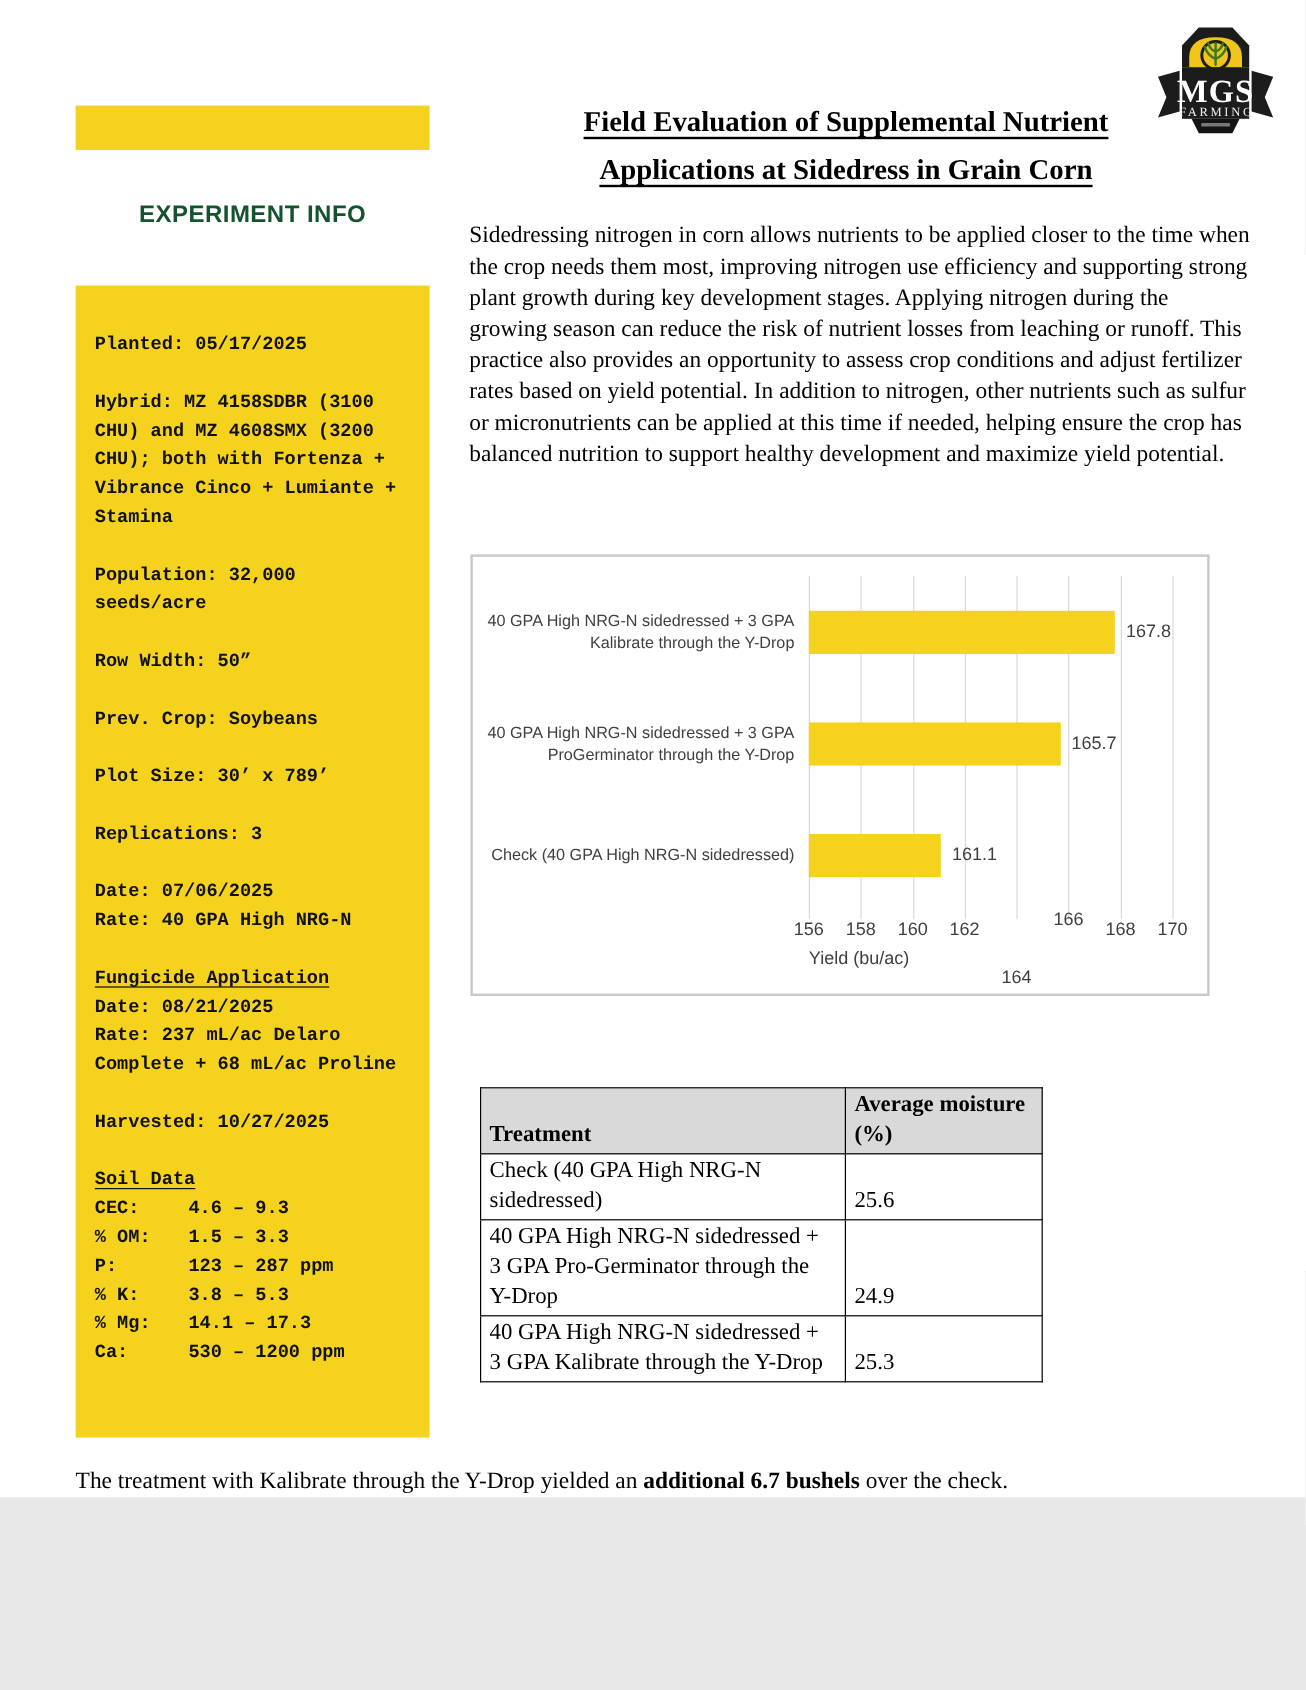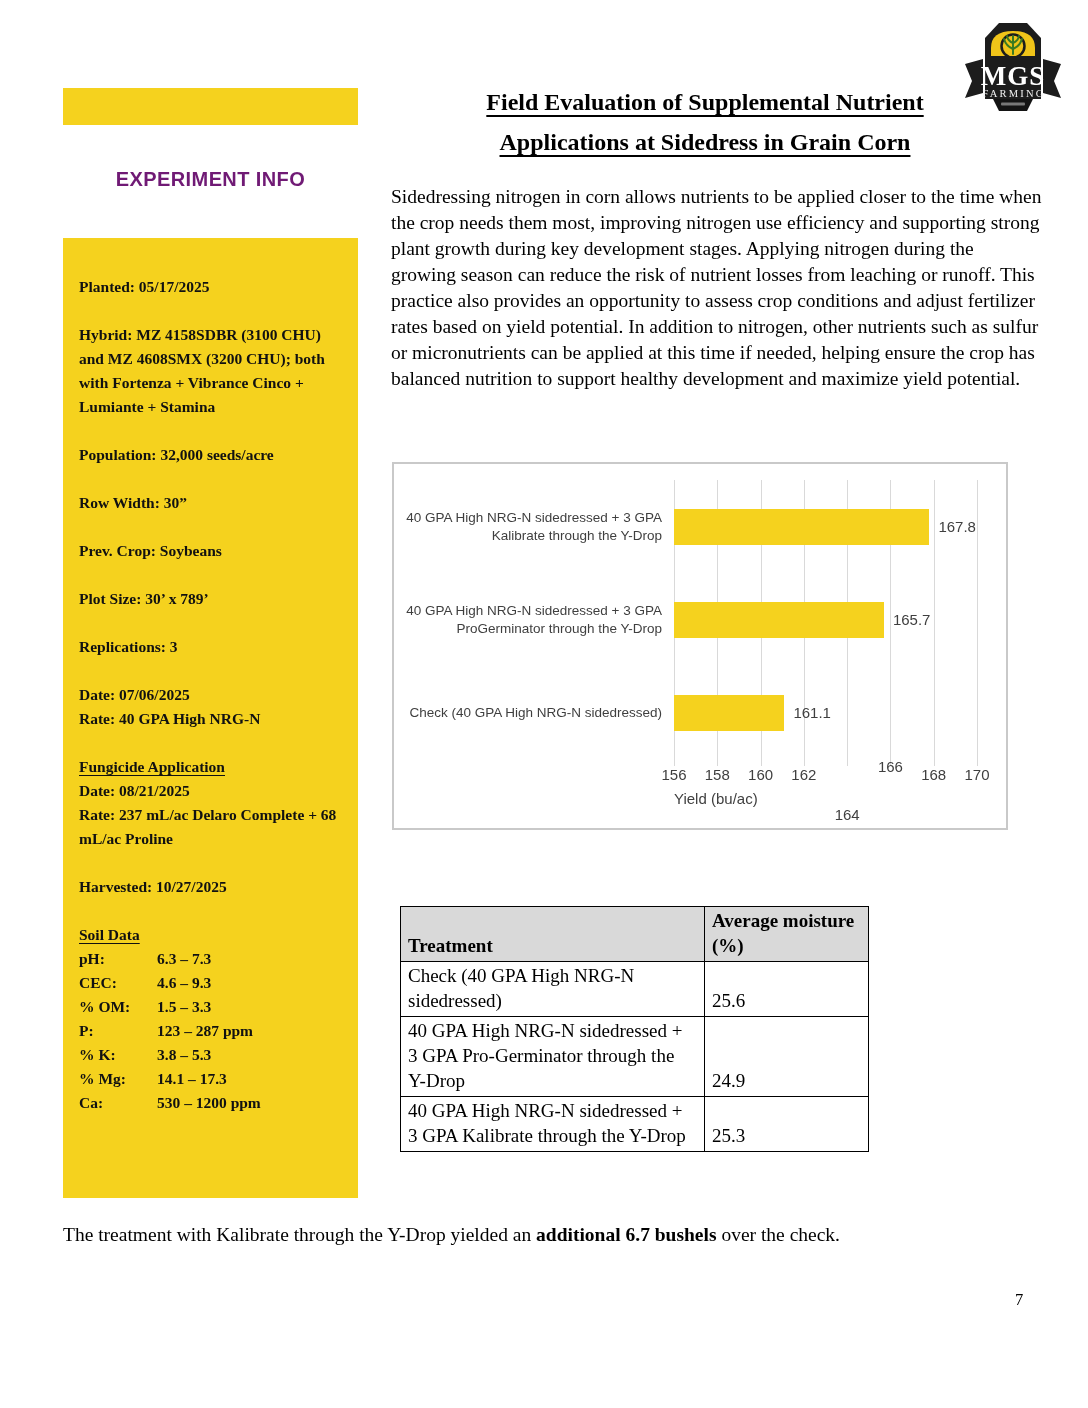--- a/index.html
+++ b/index.html
@@ -1,39 +1,39 @@
 <!DOCTYPE html>
 <html><head>
 <meta charset="utf-8">
 <style>
   html,body{margin:0;padding:0;background:#e8e8e8;}
   .page{
     position:relative;
-    width:1088px;height:1408px;
+    width:1088px;height:1248px;
     margin:0 auto;
     background:#ffffff;
     font-family:"Liberation Serif", serif;
     color:#000;
     overflow:hidden;
   }
   
   .accent-bar{
     position:absolute;left:63px;top:88px;width:295px;height:37px;
   }
   .experiment-heading{
     position:absolute;left:63px;top:168px;width:295px;
     text-align:center;
     font-family:"Liberation Sans", sans-serif;
-    font-size:20px;font-weight:600;letter-spacing:.4px;color:#701a75;
+    font-size:20px;font-weight:600;letter-spacing:.4px;color:#14532d;
   }
   .sidebar-box{
     position:absolute;left:63px;top:238px;width:295px;height:960px;
     box-sizing:border-box;
     padding:37px 14px 0 16px;
-    font-family:Liberation Serif, serif;
+    font-family:Liberation Mono, monospace;
     font-weight:bold;font-size:15.5px;line-height:24px;color:#111;
   }
   .sb-block{margin-bottom:24px;}
   .sb-heading{text-decoration:underline;text-underline-offset:3px;}
   .soil-row .soil-label{display:inline-block;width:78px;}
   
   .logo-wrap{position:absolute;left:963px;top:12px;width:100px;height:103px;}
   .title{
     position:absolute;left:395px;top:82px;width:620px;
     text-align:center;font-weight:bold;font-size:24px;line-height:40px;
@@ -125,21 +125,21 @@
       <div class="sb-block">
         <div>Planted: 05/17/2025</div>
       </div>
       <div class="sb-block">
         <div>Hybrid: MZ 4158SDBR (3100 CHU) and MZ 4608SMX (3200 CHU); both with Fortenza + Vibrance Cinco + Lumiante + Stamina</div>
       </div>
       <div class="sb-block">
         <div>Population: 32,000 seeds/acre</div>
       </div>
       <div class="sb-block">
-        <div>Row Width: 30”</div>
+        <div>Row Width: 50”</div>
       </div>
       <div class="sb-block">
         <div>Prev. Crop: Soybeans</div>
       </div>
       <div class="sb-block">
         <div>Plot Size: 30’ x 789’</div>
       </div>
       <div class="sb-block">
         <div>Replications: 3</div>
       </div>
@@ -150,21 +150,20 @@
       <div class="sb-block">
         <div class="sb-heading">Fungicide Application</div>
         <div>Date: 08/21/2025</div>
         <div>Rate: 237 mL/ac Delaro Complete + 68 mL/ac Proline</div>
       </div>
       <div class="sb-block">
         <div>Harvested: 10/27/2025</div>
       </div>
       <div class="sb-block">
         <div class="sb-heading">Soil Data</div>
-        <div class="soil-row"><span class="soil-label">pH:</span><span>6.3 – 7.3</span></div>
         <div class="soil-row"><span class="soil-label">CEC:</span><span>4.6 – 9.3</span></div>
         <div class="soil-row"><span class="soil-label">% OM:</span><span>1.5 – 3.3</span></div>
         <div class="soil-row"><span class="soil-label">P:</span><span>123 – 287 ppm</span></div>
         <div class="soil-row"><span class="soil-label">% K:</span><span>3.8 – 5.3</span></div>
         <div class="soil-row"><span class="soil-label">% Mg:</span><span>14.1 – 17.3</span></div>
         <div class="soil-row"><span class="soil-label">Ca:</span><span>530 – 1200 ppm</span></div>
       </div>
     </div>
 
   <div class="title">

